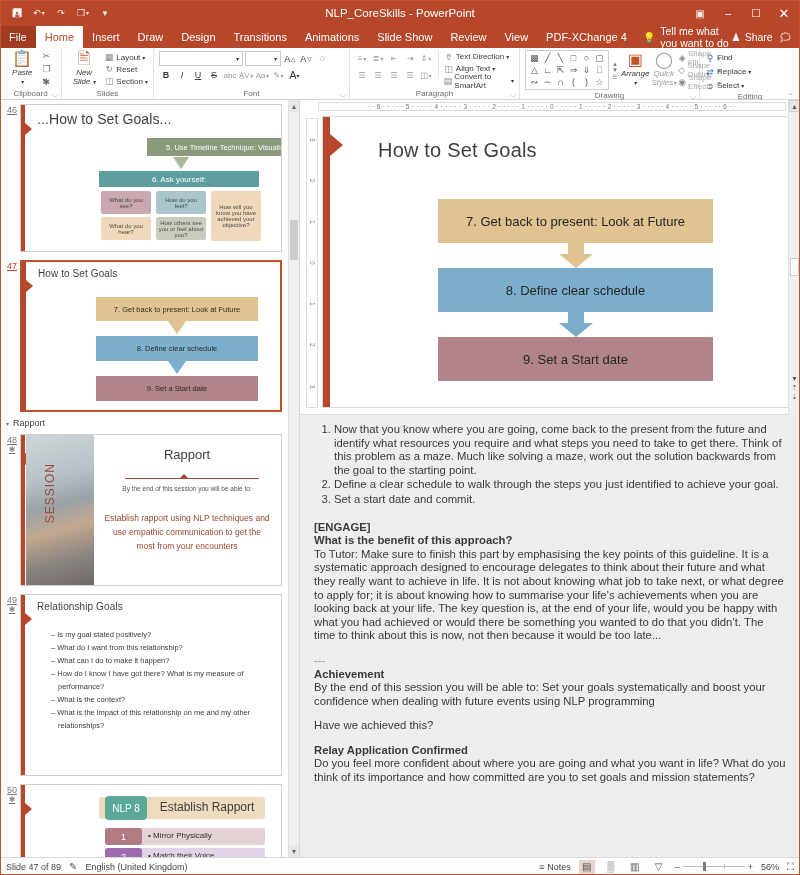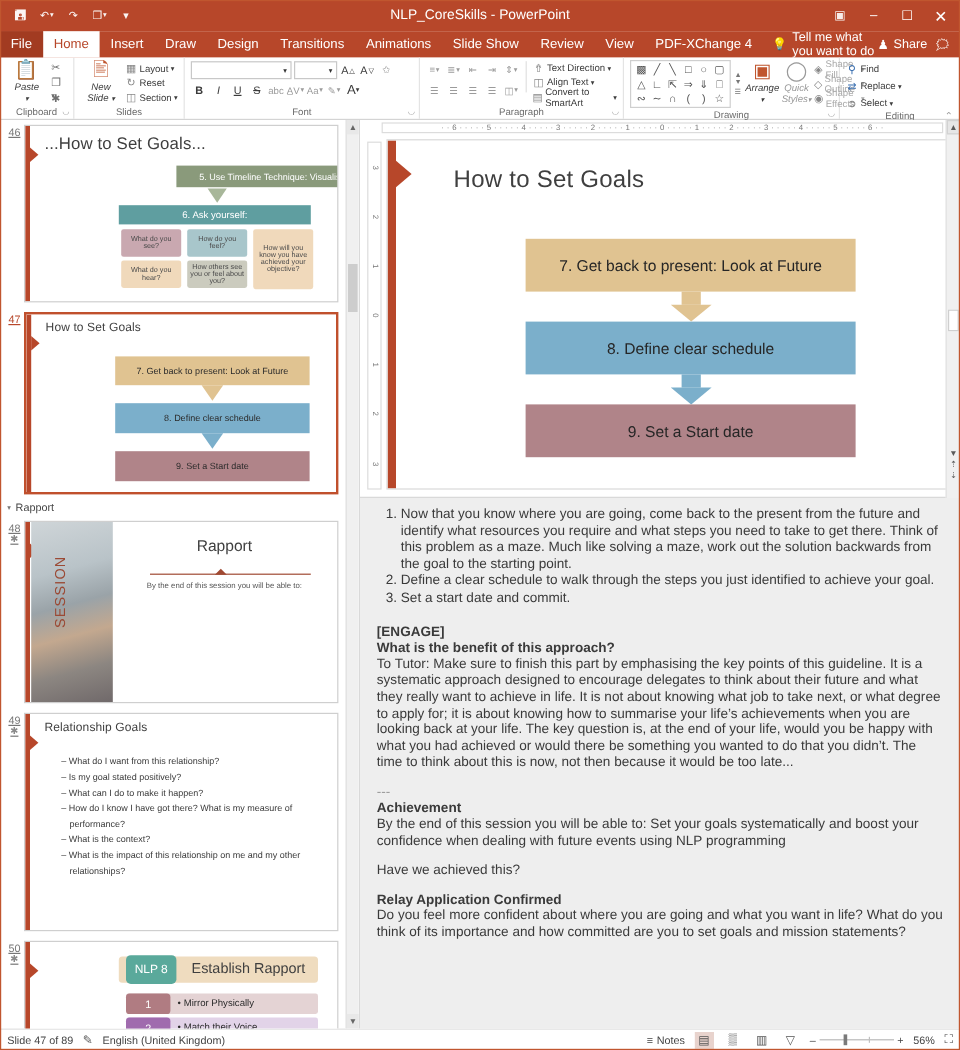--- a/index.html
+++ b/index.html
@@ -525,31 +525,32 @@
         <div class="thumb">
           <div class="num"><span>48</span><span class="star">✱</span></div>
           <div class="slide" style="height:152px">
             <div class="slide-accent"></div>
             <div style="position:absolute;left:5px;top:0;bottom:0;width:68px;background:linear-gradient(165deg,#cfd5d8 0%,#b9c3c8 28%,#9aa3a8 46%,#c3a88f 62%,#8c8681 80%,#70696a 100%);"></div>
             <div style="position:absolute;left:22px;top:28px;writing-mode:vertical-rl;transform:rotate(180deg);font-size:12px;color:#9b4a35;letter-spacing:1px;"><span>SESSION</span></div>
             <div style="position:absolute;left:78px;right:6px;top:12px;text-align:center;font-size:13px;color:#3f3f3f;"><span>Rapport</span></div>
             <div style="position:absolute;left:104px;right:22px;top:43px;height:1px;background:#A04A33;"></div>
             <div style="position:absolute;left:158px;top:39px;width:0;height:0;border-left:5px solid transparent;border-right:5px solid transparent;border-bottom:5px solid #A04A33;"></div>
             <div style="position:absolute;left:80px;right:8px;top:50px;text-align:center;font-size:6.5px;color:#555;"><span>By the end of this session you will be able to:</span></div>
+            <div style="position:absolute;left:82px;right:10px;top:76px;text-align:center;font-size:8.5px;color:#9b4a35;line-height:14px;"><span>Establish rapport using NLP techniques and use empathic communication to get the most from your encounters</span></div>
           </div>
         </div>
 
         <div class="thumb">
           <div class="num"><span>49</span><span class="star">✱</span></div>
           <div class="slide" style="height:182px">
             <div class="slide-accent"></div>
             <div class="tslide-title" style="font-size:10px">Relationship Goals</div>
             <div style="position:absolute;left:30px;right:14px;top:33px;font-size:7.5px;line-height:13px;color:#3a3a3a;">
+              <div style="text-indent:-7px;padding-left:7px;">– <span>Is my goal stated positively?</span></div>
               <div style="text-indent:-7px;padding-left:7px;">– <span>What do I want from this relationship?</span></div>
-              <div style="text-indent:-7px;padding-left:7px;">– <span>Is my goal stated positively?</span></div>
               <div style="text-indent:-7px;padding-left:7px;">– <span>What can I do to make it happen?</span></div>
               <div style="text-indent:-7px;padding-left:7px;">– <span>How do I know I have got there? What is my measure of performance?</span></div>
               <div style="text-indent:-7px;padding-left:7px;">– <span>What is the context?</span></div>
               <div style="text-indent:-7px;padding-left:7px;">– <span>What is the impact of this relationship on me and my other relationships?</span></div>
             </div>
           </div>
         </div>
 
         <div class="thumb">
           <div class="num"><span>50</span><span class="star">✱</span></div>

